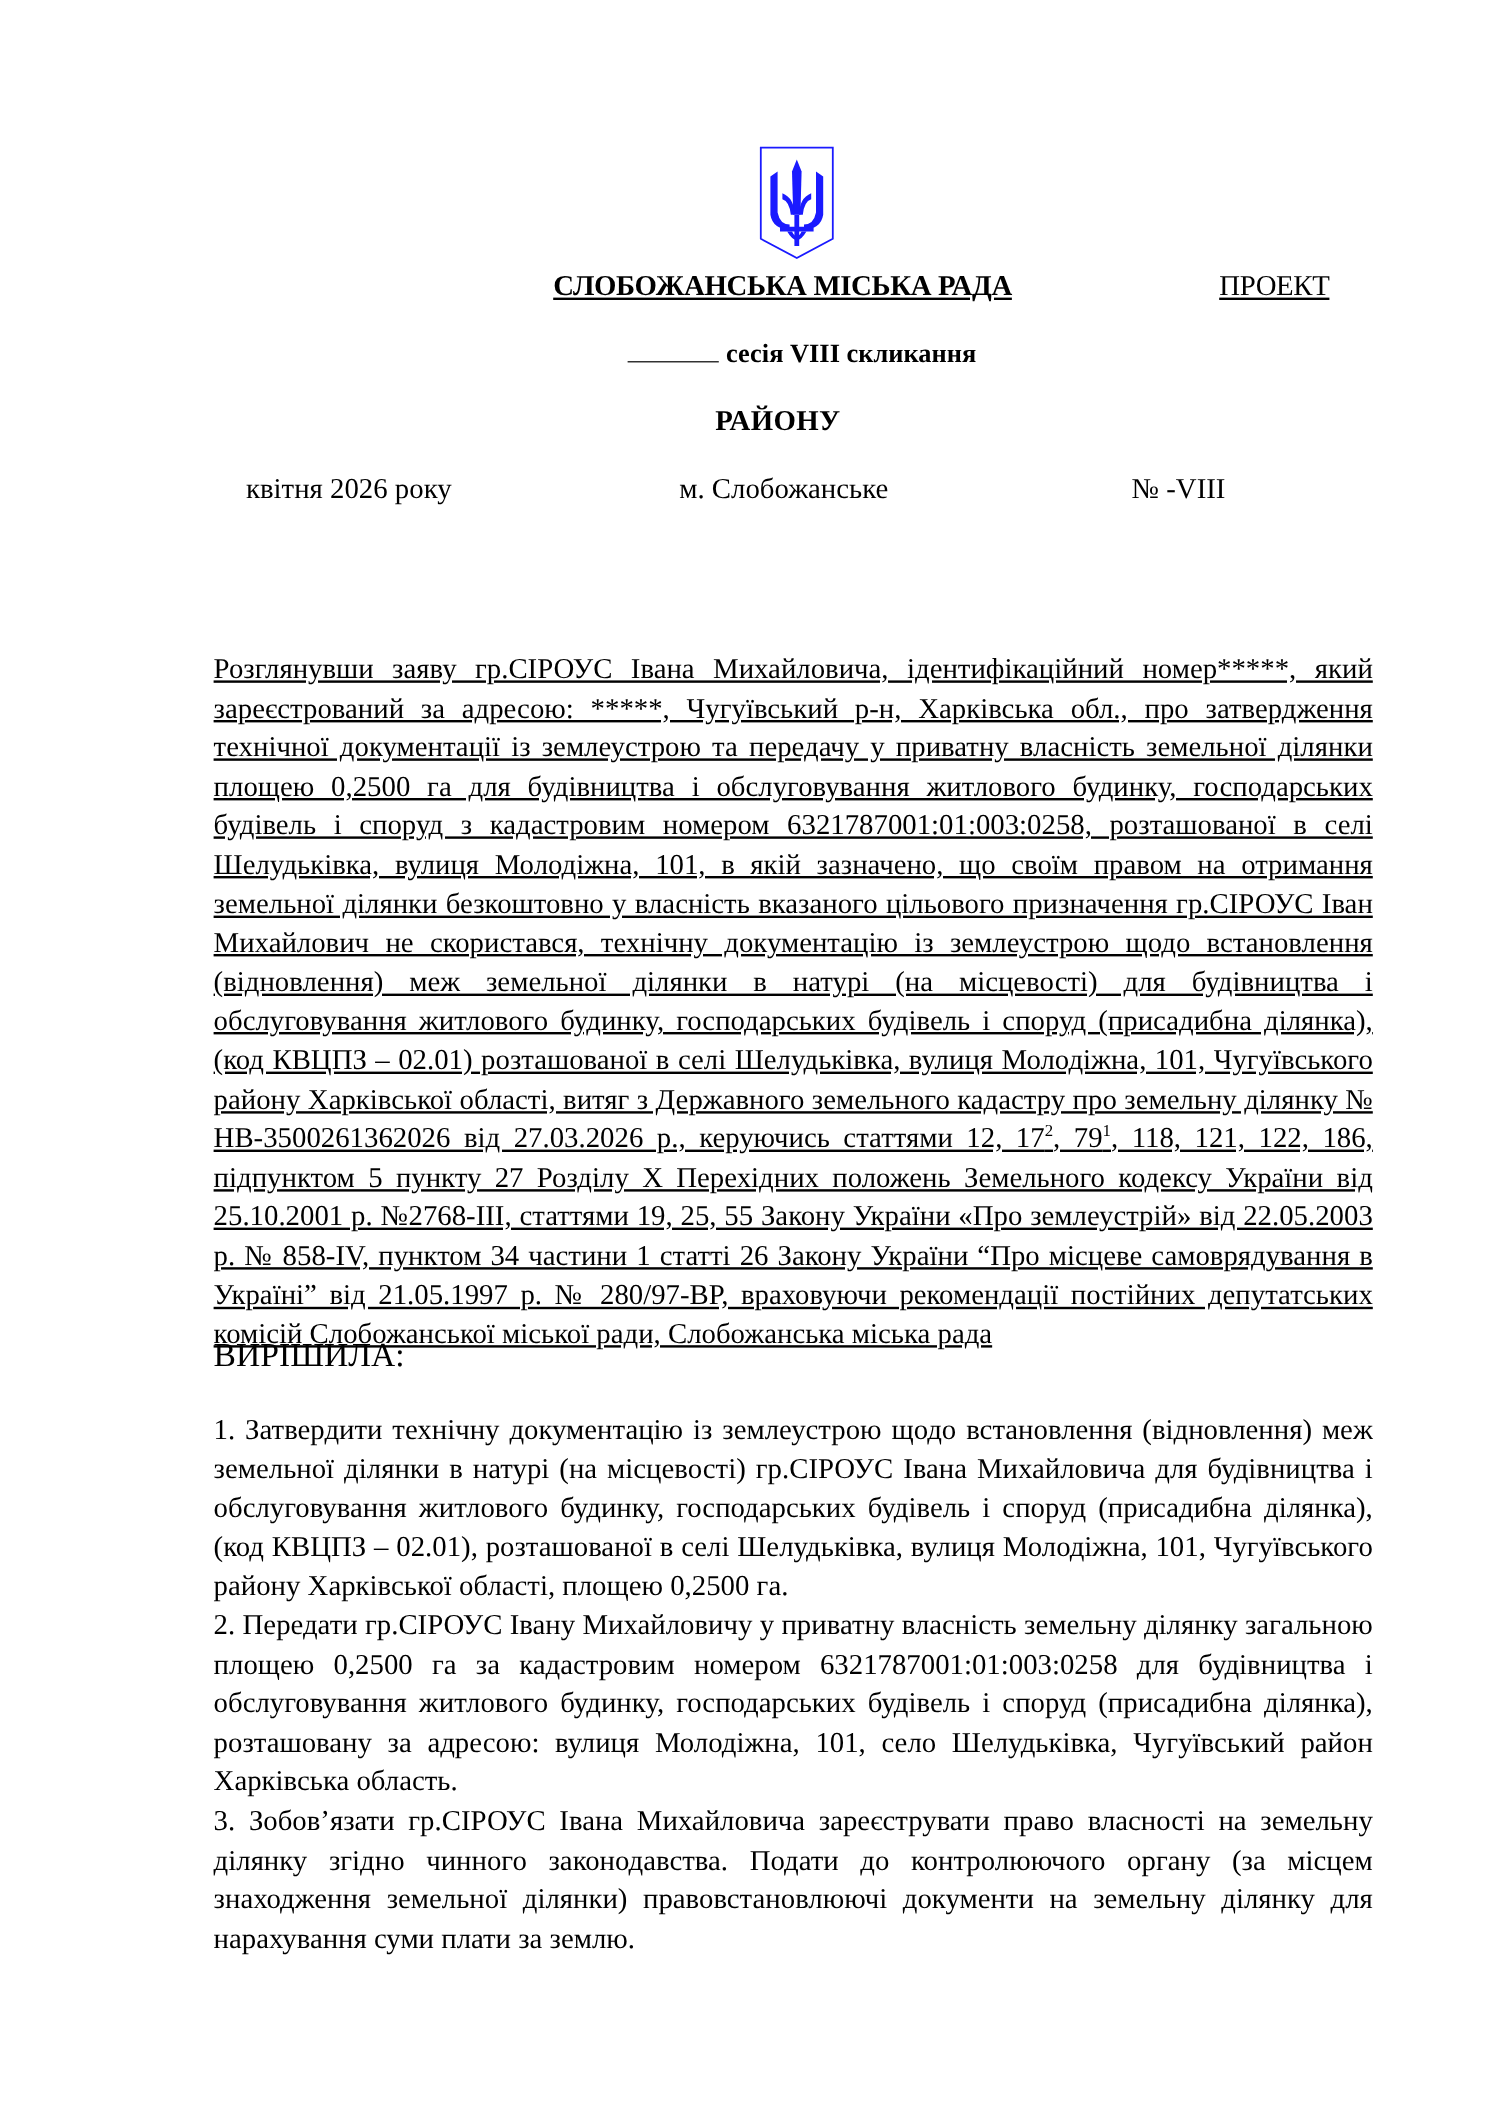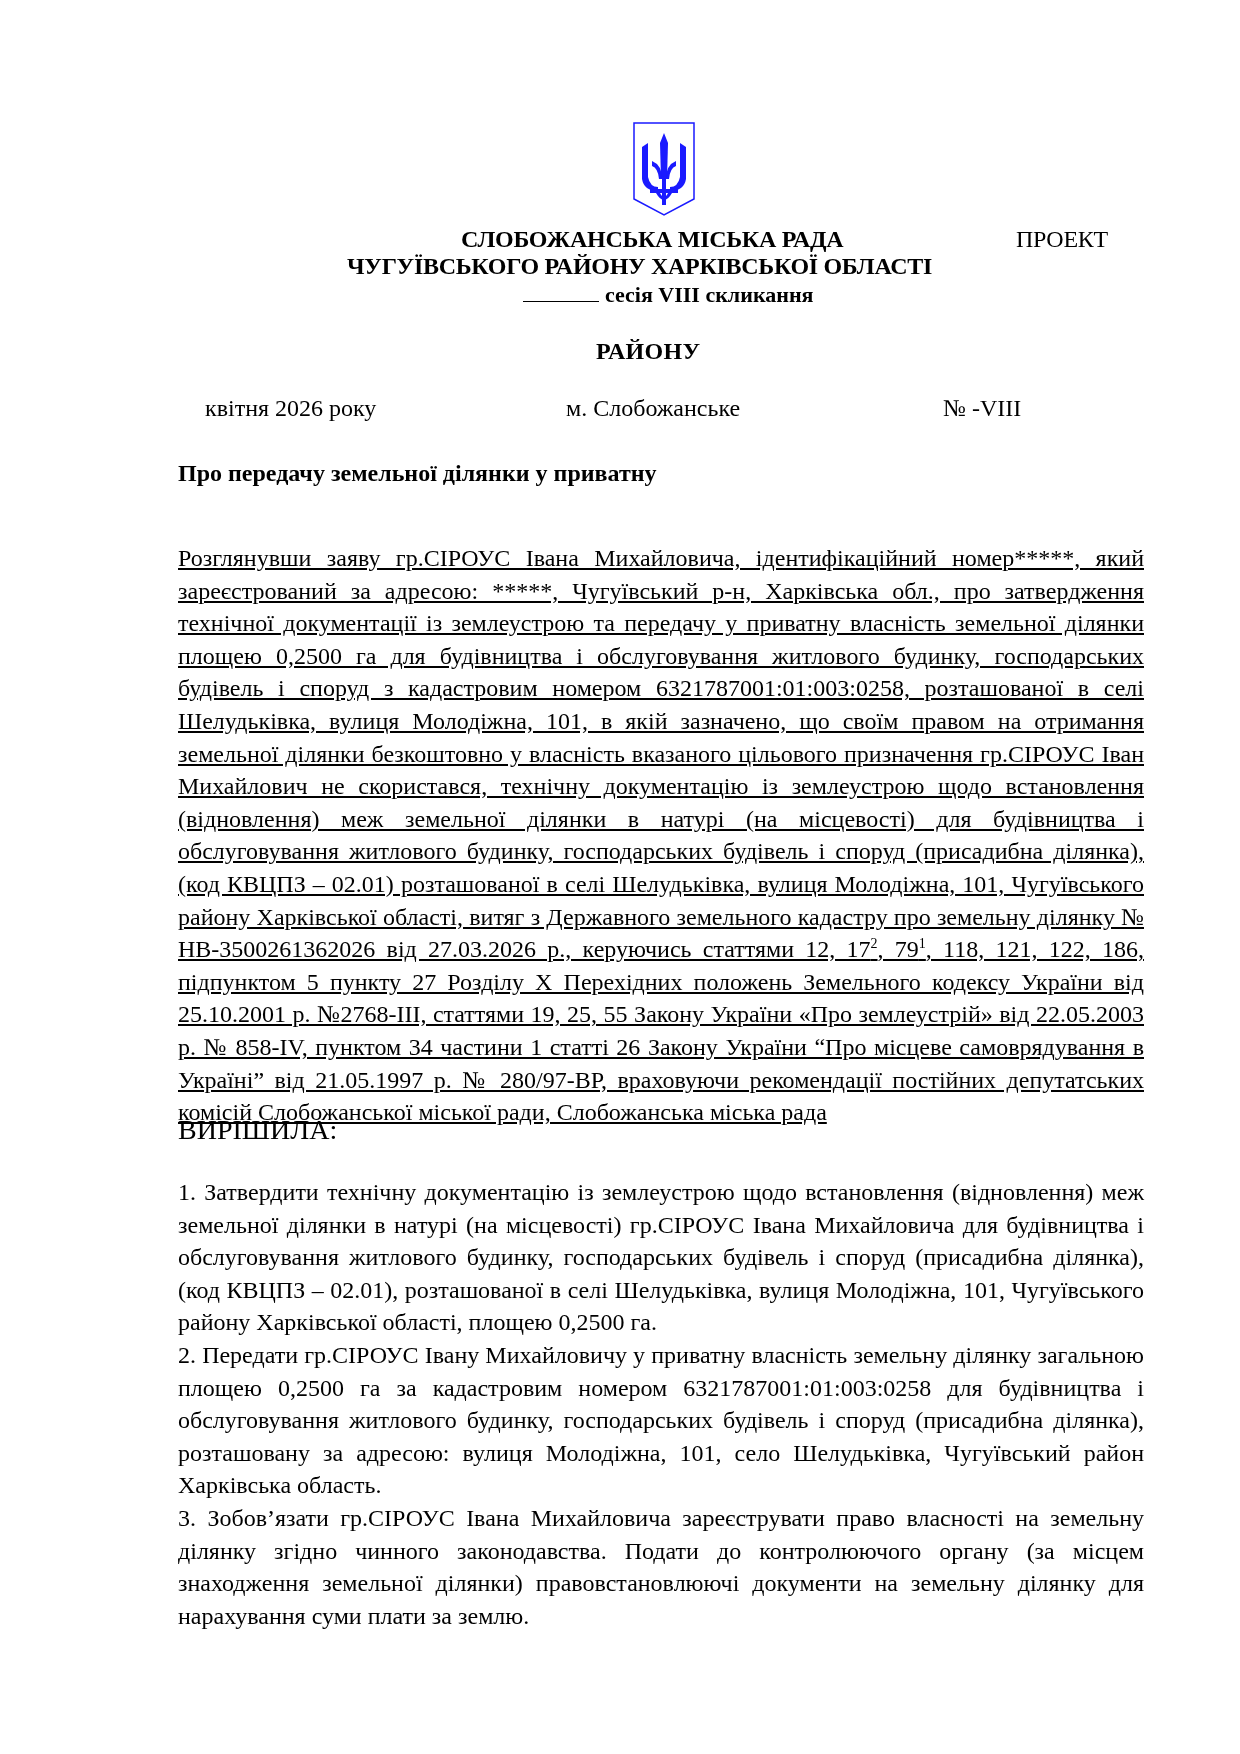--- a/index.html
+++ b/index.html
@@ -28,20 +28,21 @@
     width: 64px;
     height: 96px;
   }
   .hdr {
     position: absolute;
     font-weight: bold;
     font-size: 24px;
     line-height: 28px;
     white-space: nowrap;
     letter-spacing: -0.3px;
+    text-decoration: underline;
   }
   .hdr-council { left: 461px; top: 225px; }
   .hdr-project { left: 1016px; top: 225px; font-weight: normal; }
   .hdr-district { left: 347px; top: 252px; }
   .hdr-session {
     position: absolute;
     left: 523px; top: 282px;
     font-weight: bold; font-size: 22px; line-height: 26px;
     white-space: nowrap;
   }
@@ -111,33 +112,31 @@
       <path d="M18 68 L46 68 L46 72 L18 72 Z"></path>
       <path d="M24 72 Q32 86 40 72 L36 72 Q32 80 28 72 Z"></path>
       <path d="M30 58 L34 58 L34 84 L30 84 Z"></path>
       <path d="M20 40 Q30 44 30 58 L27 58 Q26 47 20 45 Z"></path>
       <path d="M44 40 Q34 44 34 58 L37 58 Q38 47 44 45 Z"></path>
     </g>
   </svg>
 
   <div class="hdr hdr-council">СЛОБОЖАНСЬКА МІСЬКА РАДА</div>
   <div class="hdr hdr-project">ПРОЕКТ</div>
-  <div class="hdr hdr-district">ЧУГУЇВСЬКОГО РАЙОНУ ХАРКІВСЬКОЇ ОБЛАСТІ</div>
   <div class="hdr-session">
     <span class="blank"></span><span>сесія VIII скликання</span>
   </div>
 
   <div class="decision-title">РАЙОНУ</div>
 
   <div class="meta-row meta-date">квітня 2026 року</div>
   <div class="meta-row meta-city">м. Слобожанське</div>
   <div class="meta-row meta-num">№ -VIII</div>
 
   <div class="subject">
-    <div>Про передачу земельної ділянки у приватну</div>
   </div>
 
   <div class="body-text para-main"><span>Розглянувши заяву гр.СІРОУС Івана Михайловича, ідентифікаційний номер*****, який зареєстрований за адресою: *****, Чугуївський р-н, Харківська обл., про затвердження технічної документації із землеустрою та передачу у приватну власність земельної ділянки площею 0,2500 га для будівництва і обслуговування житлового будинку, господарських будівель і споруд з кадастровим номером 6321787001:01:003:0258, розташованої в селі Шелудьківка, вулиця Молодіжна, 101, в якій зазначено, що своїм правом на отримання земельної ділянки безкоштовно у власність вказаного цільового призначення гр.СІРОУС Іван Михайлович не скористався, технічну документацію із землеустрою щодо встановлення (відновлення) меж земельної ділянки в натурі (на місцевості) для будівництва і обслуговування житлового будинку, господарських будівель і споруд (присадибна ділянка), (код КВЦПЗ – 02.01) розташованої в селі Шелудьківка, вулиця Молодіжна, 101, Чугуївського району Харківської області, витяг з Державного земельного кадастру про земельну ділянку № НВ-3500261362026 від 27.03.2026 р., керуючись статтями 12, 17</span><sup>2</sup><span>, 79</span><sup>1</sup><span>, 118, 121, 122, 186, підпунктом 5 пункту 27 Розділу Х Перехідних положень Земельного кодексу України від 25.10.2001 р. №2768-ІІІ, статтями 19, 25, 55 Закону України «Про землеустрій» від 22.05.2003 р. № 858-IV, пунктом 34 частини 1 статті 26 Закону України “Про  місцеве  самоврядування в Україні” від 21.05.1997 р. № 280/97-ВР, враховуючи рекомендації постійних депутатських комісій Слобожанської міської ради, Слобожанська міська  рада</span></div>
 
   <div class="resolved">ВИРІШИЛА:</div>
 
   <div class="body-text items">
     <p>1. Затвердити технічну документацію із землеустрою щодо встановлення (відновлення) меж земельної ділянки в натурі (на місцевості) гр.СІРОУС Івана Михайловича для будівництва і обслуговування житлового будинку, господарських будівель і споруд (присадибна ділянка), (код КВЦПЗ – 02.01), розташованої в селі Шелудьківка, вулиця Молодіжна, 101, Чугуївського району Харківської області,  площею 0,2500 га.</p>
     <p>2. Передати гр.СІРОУС Івану Михайловичу у приватну власність земельну ділянку загальною площею 0,2500 га за кадастровим номером 6321787001:01:003:0258 для будівництва і обслуговування житлового будинку, господарських будівель і споруд (присадибна ділянка), розташовану за адресою: вулиця Молодіжна, 101, село Шелудьківка, Чугуївський район Харківська область.</p>
     <p>3. Зобов’язати  гр.СІРОУС Івана Михайловича зареєструвати право власності на земельну ділянку згідно чинного законодавства. Подати до контролюючого органу (за місцем знаходження земельної ділянки) правовстановлюючі документи на земельну ділянку для нарахування суми плати за землю.</p>

